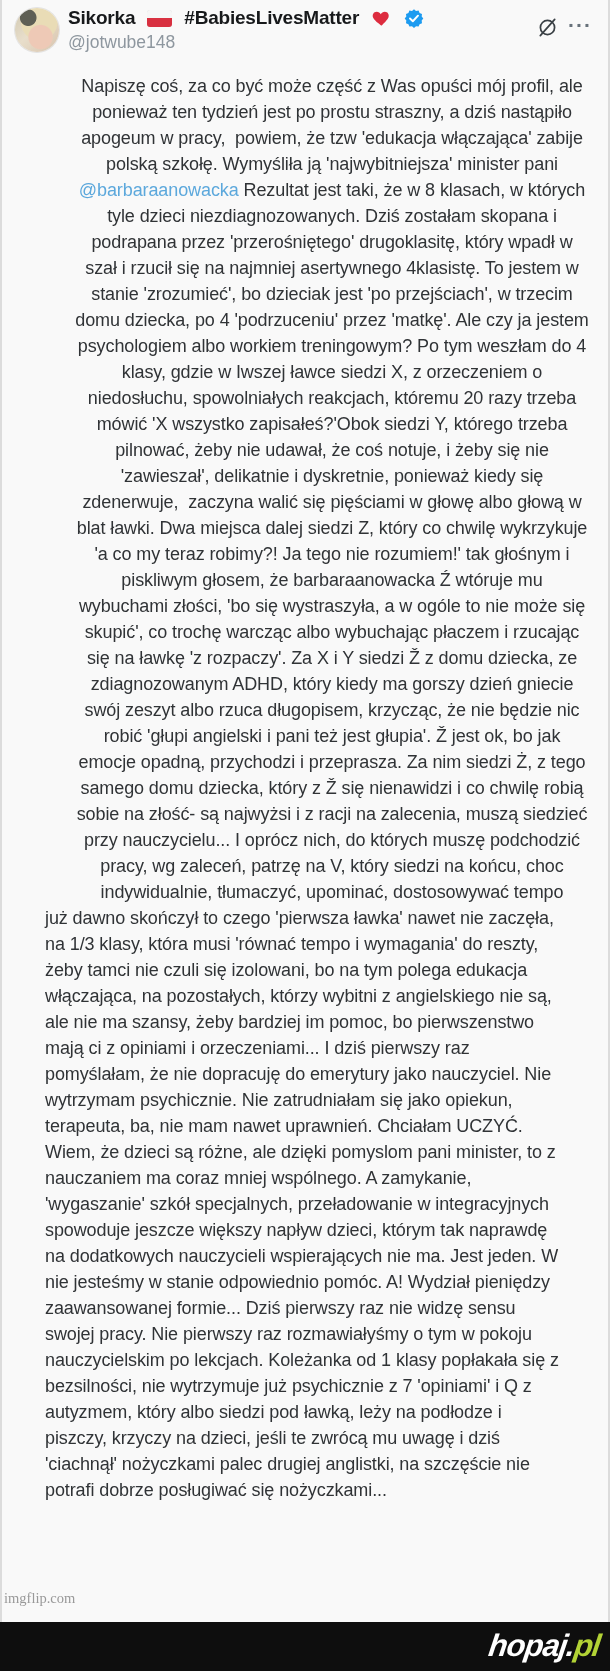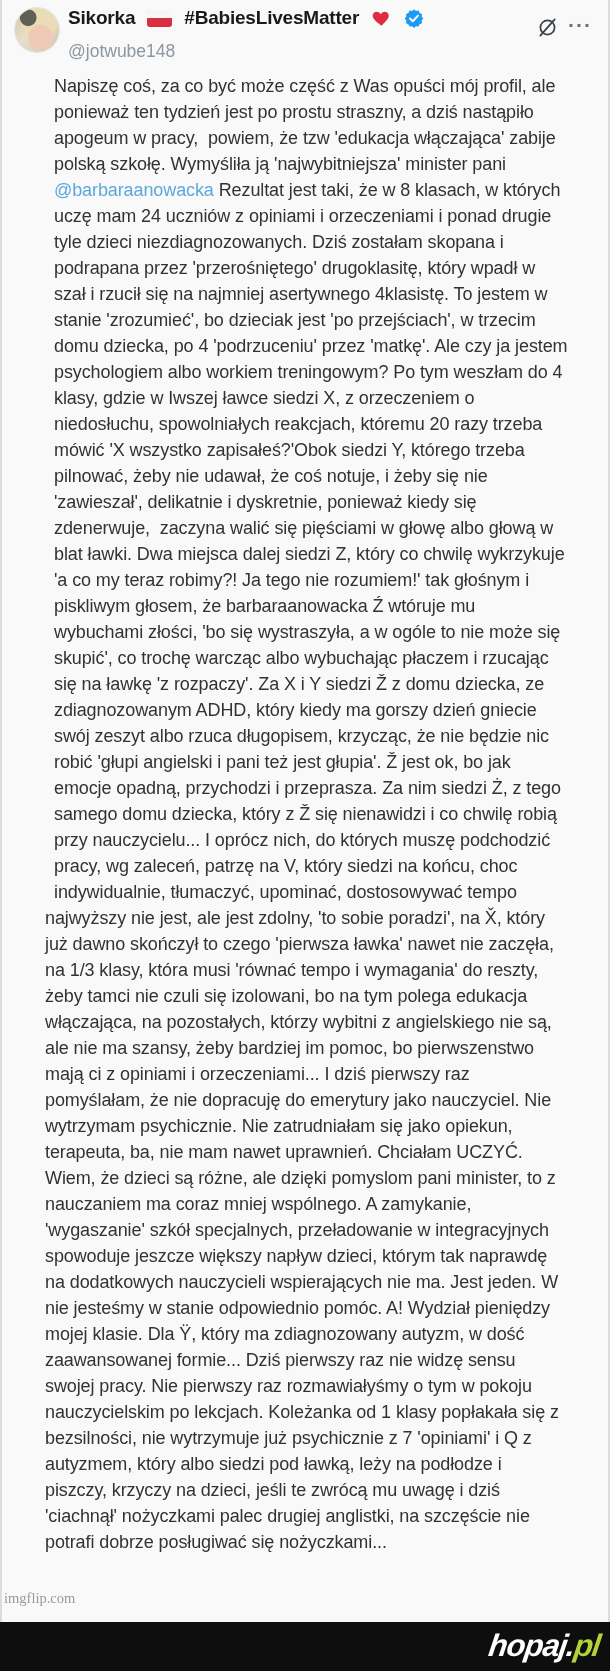--- a/index.html
+++ b/index.html
@@ -25,31 +25,31 @@
     box-shadow:0 0 0 1px #e3e3e3;
   }
   .id-block{position:absolute;left:54px;top:1px;right:90px;}
   .name-row{display:flex;align-items:center;gap:12px;white-space:nowrap;}
   .name{font-weight:bold;font-size:19px;color:#17191b;letter-spacing:-0.2px;}
   .flag{display:inline-block;width:25px;height:17px;border-radius:3px;overflow:hidden;
         box-shadow:inset 0 0 0 1px #d5d5d5;flex:0 0 auto;}
   .flag-top{display:block;height:8.5px;background:#f6f6f6;}
   .flag-bottom{display:block;height:8.5px;background:var(--flag-red,#d83040);}
   .icon-svg{flex:0 0 auto;display:block;}
-  .handle{margin-top:12px;font-size:17.5px;color:var(--handle-gray,#8e979f);}
+  .handle{margin-top:3px;font-size:17.5px;color:var(--handle-gray,#8e979f);}
   .actions{position:absolute;top:10px;right:4px;display:flex;align-items:center;gap:9px;}
   .dots{font-size:21px;color:#68727b;letter-spacing:1px;line-height:1;cursor:pointer;
         font-weight:bold;transform:translateY(-3px);}
   
   .tbody{position:absolute;top:73px;left:0;right:0;}
   .line{
     height:26px;line-height:26px;font-size:18px;color:var(--text-color,#303336);
     white-space:pre;letter-spacing:-0.1px;
   }
-  .b1 .line{padding-left:54px;}
+  .b1 .line{padding-left:54px;text-align:center;}
   .b2 .line{padding-left:45px;}
   .mention{color:var(--mention-blue,#5ca8dc);}
   
   .watermark{
     position:absolute;left:4px;top:1590px;font-size:14.5px;color:rgba(120,120,120,0.75);font-family:Liberation Serif, serif;
   }
   .footerbar{
     position:absolute;left:0;right:0;bottom:0;height:49px;
     background:var(--footer-bar,#0e0e0e);
   }
@@ -99,21 +99,20 @@
       </div>
     </div>
 
     <div class="tbody">
       <div id="block1" class="tblock b1">
           <div class="line">Napiszę coś, za co być może część z Was opuści mój profil, ale</div>
           <div class="line">ponieważ ten tydzień jest po prostu straszny, a dziś nastąpiło</div>
           <div class="line">apogeum w pracy,  powiem, że tzw 'edukacja włączająca' zabije</div>
           <div class="line">polską szkołę. Wymyśliła ją 'najwybitniejsza' minister pani</div>
           <div class="line"><span class="mention">@barbaraanowacka</span> Rezultat jest taki, że w 8 klasach, w których</div>
-          <div class="line">uczę mam 24 uczniów z opiniami i orzeczeniami i ponad drugie</div>
           <div class="line">tyle dzieci niezdiagnozowanych. Dziś zostałam skopana i</div>
           <div class="line">podrapana przez 'przerośniętego' drugoklasitę, który wpadł w</div>
           <div class="line">szał i rzucił się na najmniej asertywnego 4klasistę. To jestem w</div>
           <div class="line">stanie 'zrozumieć', bo dzieciak jest 'po przejściach', w trzecim</div>
           <div class="line">domu dziecka, po 4 'podrzuceniu' przez 'matkę'. Ale czy ja jestem</div>
           <div class="line">psychologiem albo workiem treningowym? Po tym weszłam do 4</div>
           <div class="line">klasy, gdzie w Iwszej ławce siedzi X, z orzeczeniem o</div>
           <div class="line">niedosłuchu, spowolniałych reakcjach, któremu 20 razy trzeba</div>
           <div class="line">mówić 'X wszystko zapisałeś?'Obok siedzi Y, którego trzeba</div>
           <div class="line">pilnować, żeby nie udawał, że coś notuje, i żeby się nie</div>
@@ -123,42 +122,41 @@
           <div class="line">'a co my teraz robimy?! Ja tego nie rozumiem!' tak głośnym i</div>
           <div class="line">piskliwym głosem, że barbaraanowacka Ź wtóruje mu</div>
           <div class="line">wybuchami złości, 'bo się wystraszyła, a w ogóle to nie może się</div>
           <div class="line">skupić', co trochę warcząc albo wybuchając płaczem i rzucając</div>
           <div class="line">się na ławkę 'z rozpaczy'. Za X i Y siedzi Ž z domu dziecka, ze</div>
           <div class="line">zdiagnozowanym ADHD, który kiedy ma gorszy dzień gniecie</div>
           <div class="line">swój zeszyt albo rzuca długopisem, krzycząc, że nie będzie nic</div>
           <div class="line">robić 'głupi angielski i pani też jest głupia'. Ž jest ok, bo jak</div>
           <div class="line">emocje opadną, przychodzi i przeprasza. Za nim siedzi Ż, z tego</div>
           <div class="line">samego domu dziecka, który z Ž się nienawidzi i co chwilę robią</div>
+          <div class="line">sobie na złość- są najwyżsi i z racji na zalecenia, muszą siedzieć</div>
           <div class="line">przy nauczycielu... I oprócz nich, do których muszę podchodzić</div>
           <div class="line">pracy, wg zaleceń, patrzę na V, który siedzi na końcu, choc</div>
           <div class="line">indywidualnie, tłumaczyć, upominać, dostosowywać tempo</div>
         </div>
       <div id="block2" class="tblock b2">
-          <div class="line">najwyższy nie jest, ale jest zdolny, 'to sobie poradzi', na X̌, który</div>
           <div class="line">już dawno skończył to czego 'pierwsza ławka' nawet nie zaczęła,</div>
           <div class="line">na 1/3 klasy, która musi 'równać tempo i wymagania' do reszty,</div>
           <div class="line">żeby tamci nie czuli się izolowani, bo na tym polega edukacja</div>
           <div class="line">włączająca, na pozostałych, którzy wybitni z angielskiego nie są,</div>
           <div class="line">ale nie ma szansy, żeby bardziej im pomoc, bo pierwszenstwo</div>
           <div class="line">mają ci z opiniami i orzeczeniami... I dziś pierwszy raz</div>
           <div class="line">pomyślałam, że nie dopracuję do emerytury jako nauczyciel. Nie</div>
           <div class="line">wytrzymam psychicznie. Nie zatrudniałam się jako opiekun,</div>
           <div class="line">terapeuta, ba, nie mam nawet uprawnień. Chciałam UCZYĆ.</div>
           <div class="line">Wiem, że dzieci są różne, ale dzięki pomyslom pani minister, to z</div>
           <div class="line">nauczaniem ma coraz mniej wspólnego. A zamykanie,</div>
           <div class="line">'wygaszanie' szkół specjalnych, przeładowanie w integracyjnych</div>
           <div class="line">spowoduje jeszcze większy napływ dzieci, którym tak naprawdę</div>
           <div class="line">na dodatkowych nauczycieli wspierających nie ma. Jest jeden. W</div>
           <div class="line">nie jesteśmy w stanie odpowiednio pomóc. A! Wydział pieniędzy</div>
-          <div class="line">mojej klasie. Dla Ÿ, który ma zdiagnozowany autyzm, w dość</div>
           <div class="line">zaawansowanej formie... Dziś pierwszy raz nie widzę sensu</div>
           <div class="line">swojej pracy. Nie pierwszy raz rozmawiałyśmy o tym w pokoju</div>
           <div class="line">nauczycielskim po lekcjach. Koleżanka od 1 klasy popłakała się z</div>
           <div class="line">bezsilności, nie wytrzymuje już psychicznie z 7 'opiniami' i Q z</div>
           <div class="line">autyzmem, który albo siedzi pod ławką, leży na podłodze i</div>
           <div class="line">piszczy, krzyczy na dzieci, jeśli te zwrócą mu uwagę i dziś</div>
           <div class="line">'ciachnął' nożyczkami palec drugiej anglistki, na szczęście nie</div>
           <div class="line">potrafi dobrze posługiwać się nożyczkami...</div>
         </div>
     </div>

